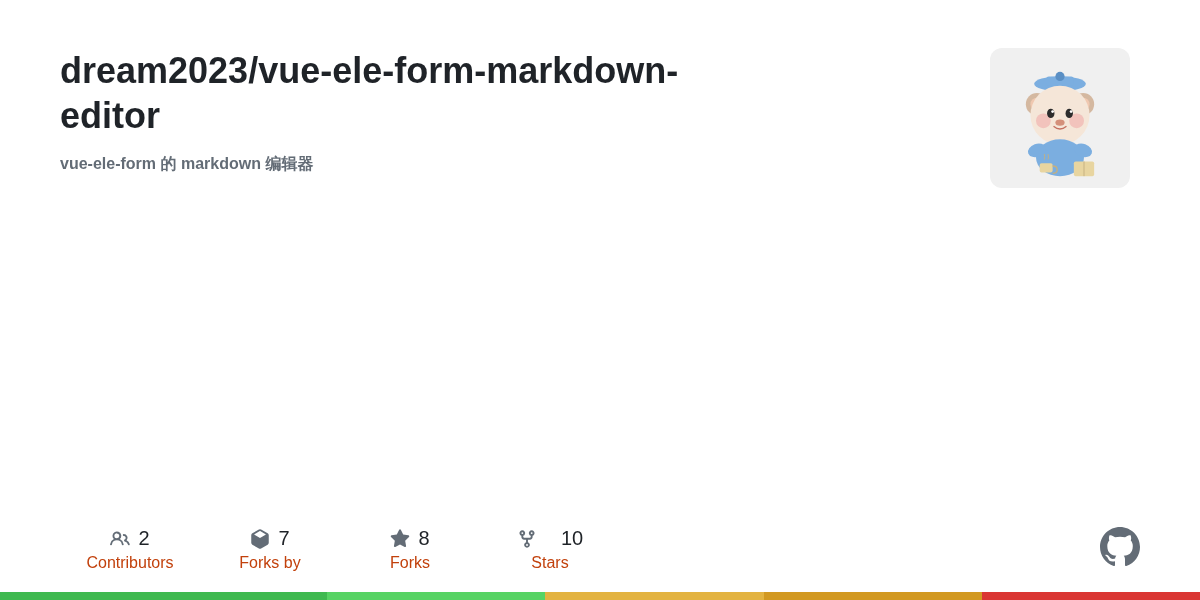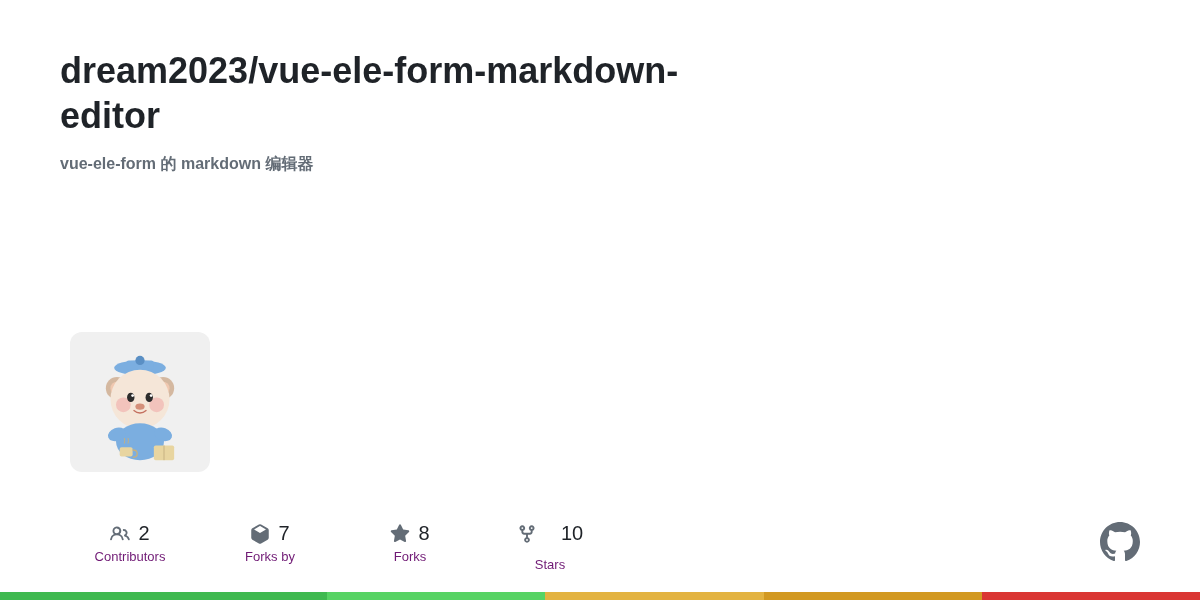--- a/index.html
+++ b/index.html
@@ -11,21 +11,21 @@
       width: 1200px;
       height: 600px;
       overflow: hidden;
       display: flex;
       flex-direction: column;
     }
 
     .main-content {
       flex: 1;
       display: flex;
-      flex-direction: column;
+      flex-direction: row;
       padding: 48px 60px 20px 60px;
       position: relative;
     }
 
     .left-section {
       flex: 1;
       display: flex;
       flex-direction: column;
     }
 
@@ -91,22 +91,22 @@
       margin-bottom: 6px;
     }
 
     .stat-number {
       font-size: 20px;
       font-weight: 400;
       color: #1f2328;
     }
 
     .stat-label {
-      font-size: 13px;
-      color: #701a75;
+      font-size: 16px;
+      color: #c2410c;
     }
 
     .bottom-bar {
       height: 8px;
       display: flex;
       flex-direction: row;
       width: 100%;
     }
 
     .bar-segment {
@@ -209,21 +209,21 @@
       <div class="stat-top" style="display:flex; align-items:center; gap:8px; margin-bottom:4px;">
         <svg width="20" height="20" viewBox="0 0 16 16" fill="#636c76">
           <path d="M8 .25a.75.75 0 0 1 .673.418l1.882 3.815 4.21.612a.75.75 0 0 1 .416 1.279l-3.046 2.97.719 4.192a.751.751 0 0 1-1.088.791L8 12.347l-3.766 1.98a.75.75 0 0 1-1.088-.79l.72-4.194L.818 6.374a.75.75 0 0 1 .416-1.28l4.21-.611L7.327.668A.75.75 0 0 1 8 .25Z"></path>
         </svg>
         <span class="stat-number">8</span>
       </div>
       <span class="stat-label">Forks</span>
     </div>
 
     <div class="stat-item" style="min-width:140px; display:flex; flex-direction:column; align-items:center;">
-      <div class="stat-top" style="display:flex; align-items:center; gap:24px; margin-bottom:12px;">
+      <div class="stat-top" style="display:flex; align-items:center; gap:24px; margin-bottom:4px;">
         <svg width="20" height="20" viewBox="0 0 16 16" fill="#636c76">
           <path d="M5 5.372v.878c0 .414.336.75.75.75h4.5a.75.75 0 0 0 .75-.75v-.878a2.25 2.25 0 1 1 1.5 0v.878a2.25 2.25 0 0 1-2.25 2.25h-1.5v2.128a2.251 2.251 0 1 1-1.5 0V8.5h-1.5A2.25 2.25 0 0 1 3.5 6.25v-.878a2.25 2.25 0 1 1 1.5 0ZM5 3.25a.75.75 0 1 0-1.5 0 .75.75 0 0 0 1.5 0Zm6.75.75a.75.75 0 1 0 0-1.5.75.75 0 0 0 0 1.5Zm-3 8.75a.75.75 0 1 0-1.5 0 .75.75 0 0 0 1.5 0Z"></path>
         </svg>
         <span class="stat-number">10</span>
       </div>
       <span class="stat-label">Stars</span>
     </div>
 
     <div style="margin-left:auto; display:flex; align-items:center;">
       <svg width="40" height="40" viewBox="0 0 16 16" fill="#636c76">

